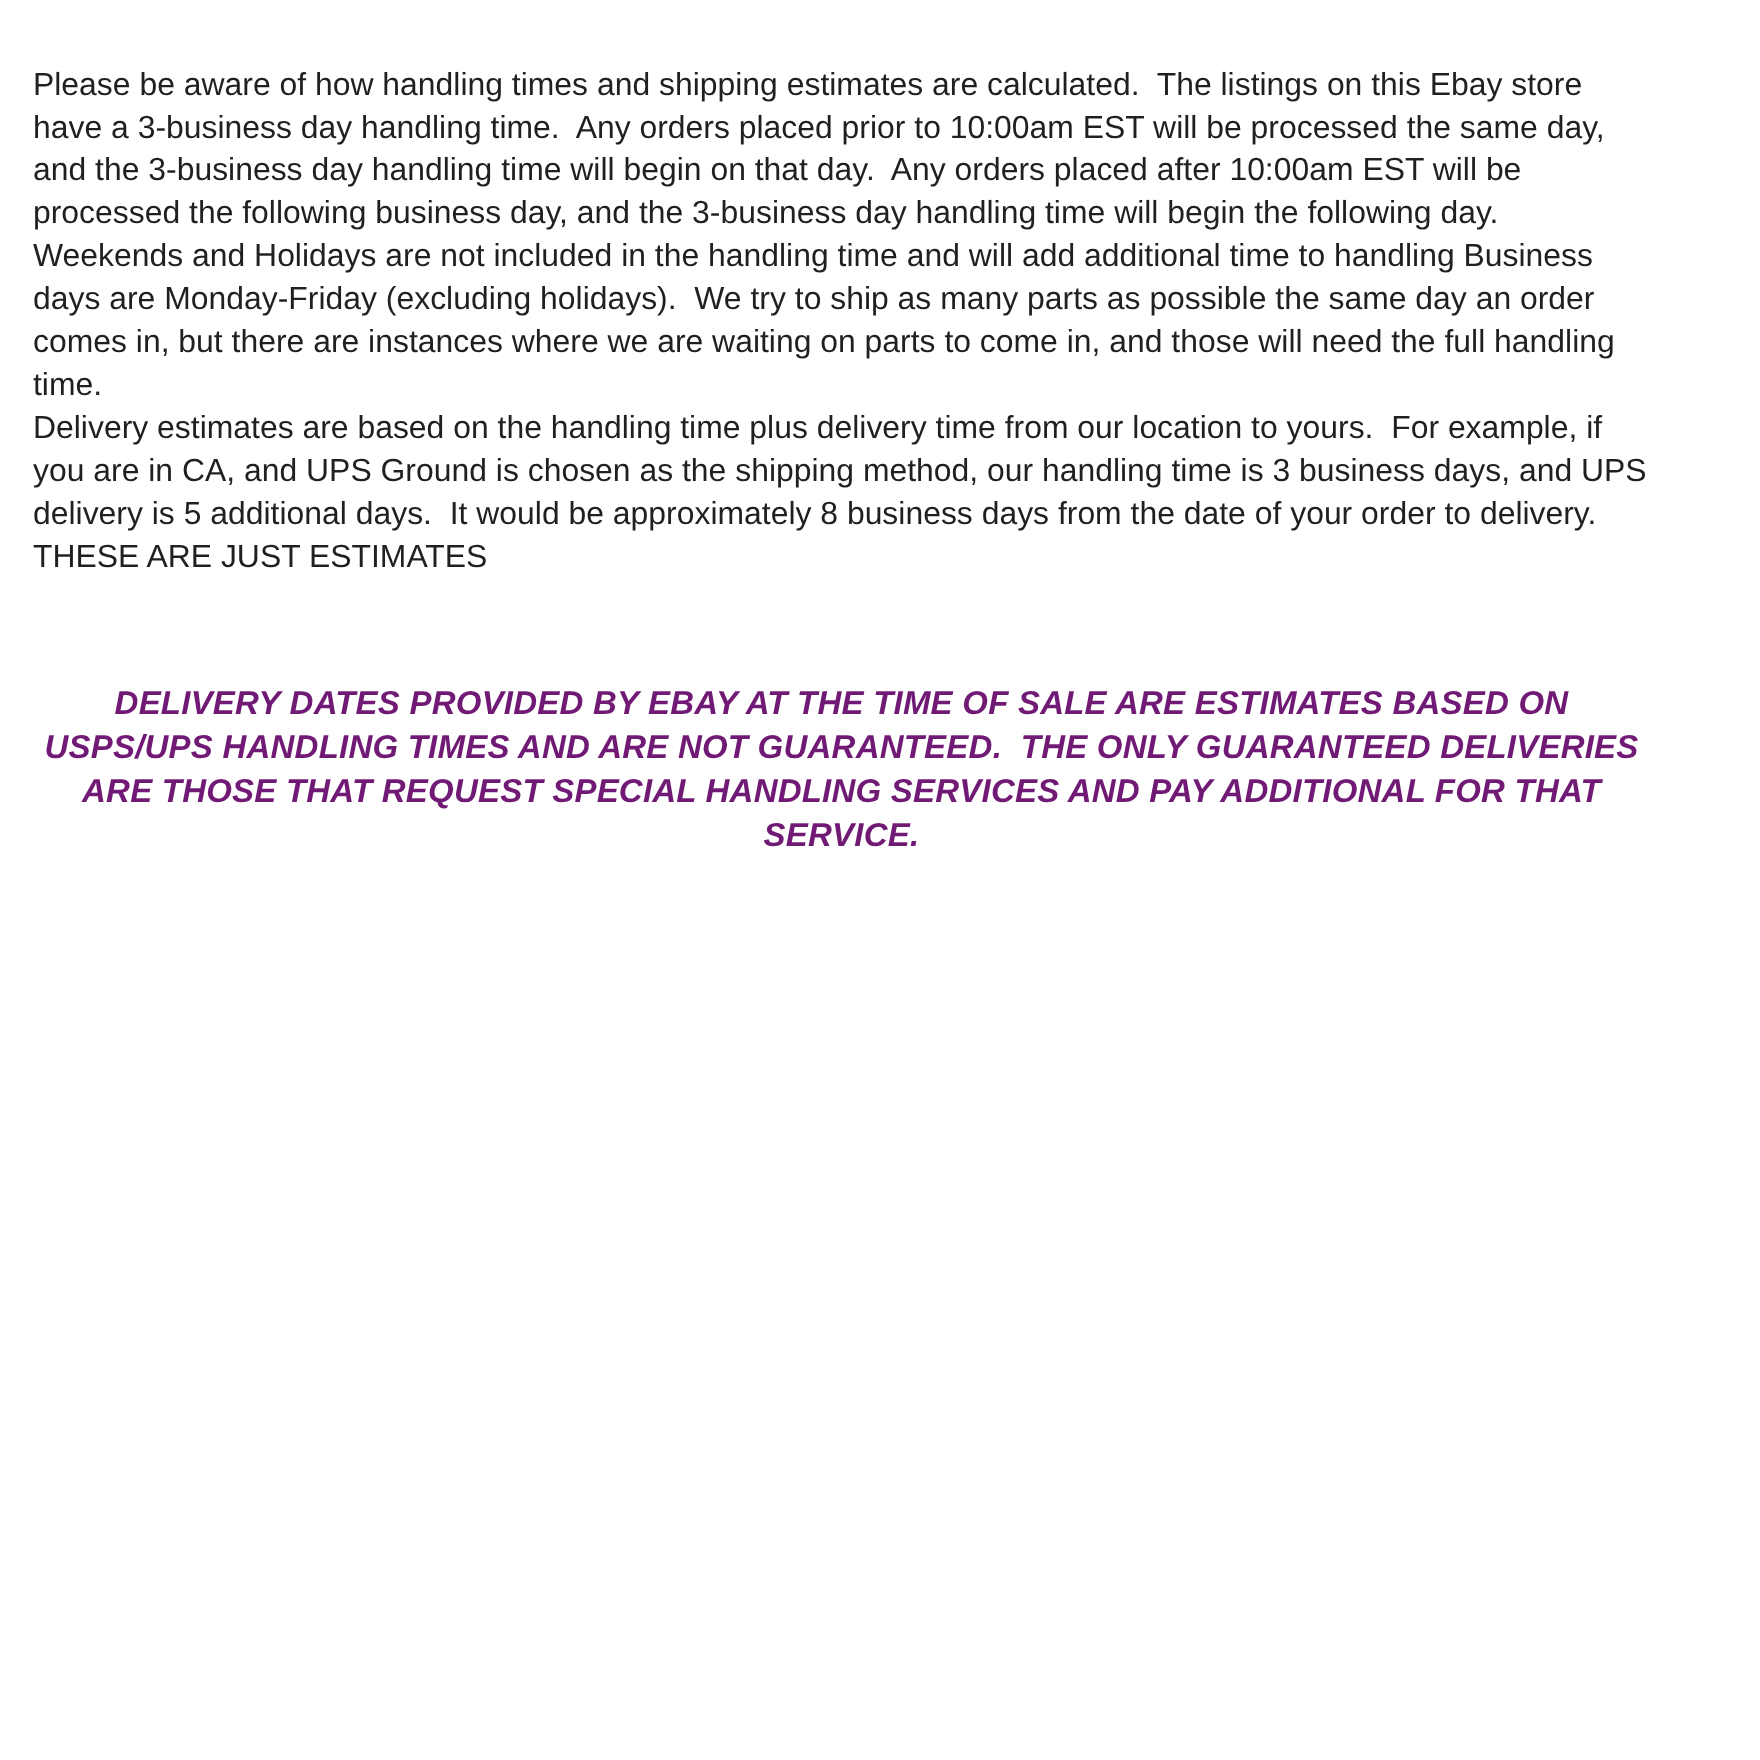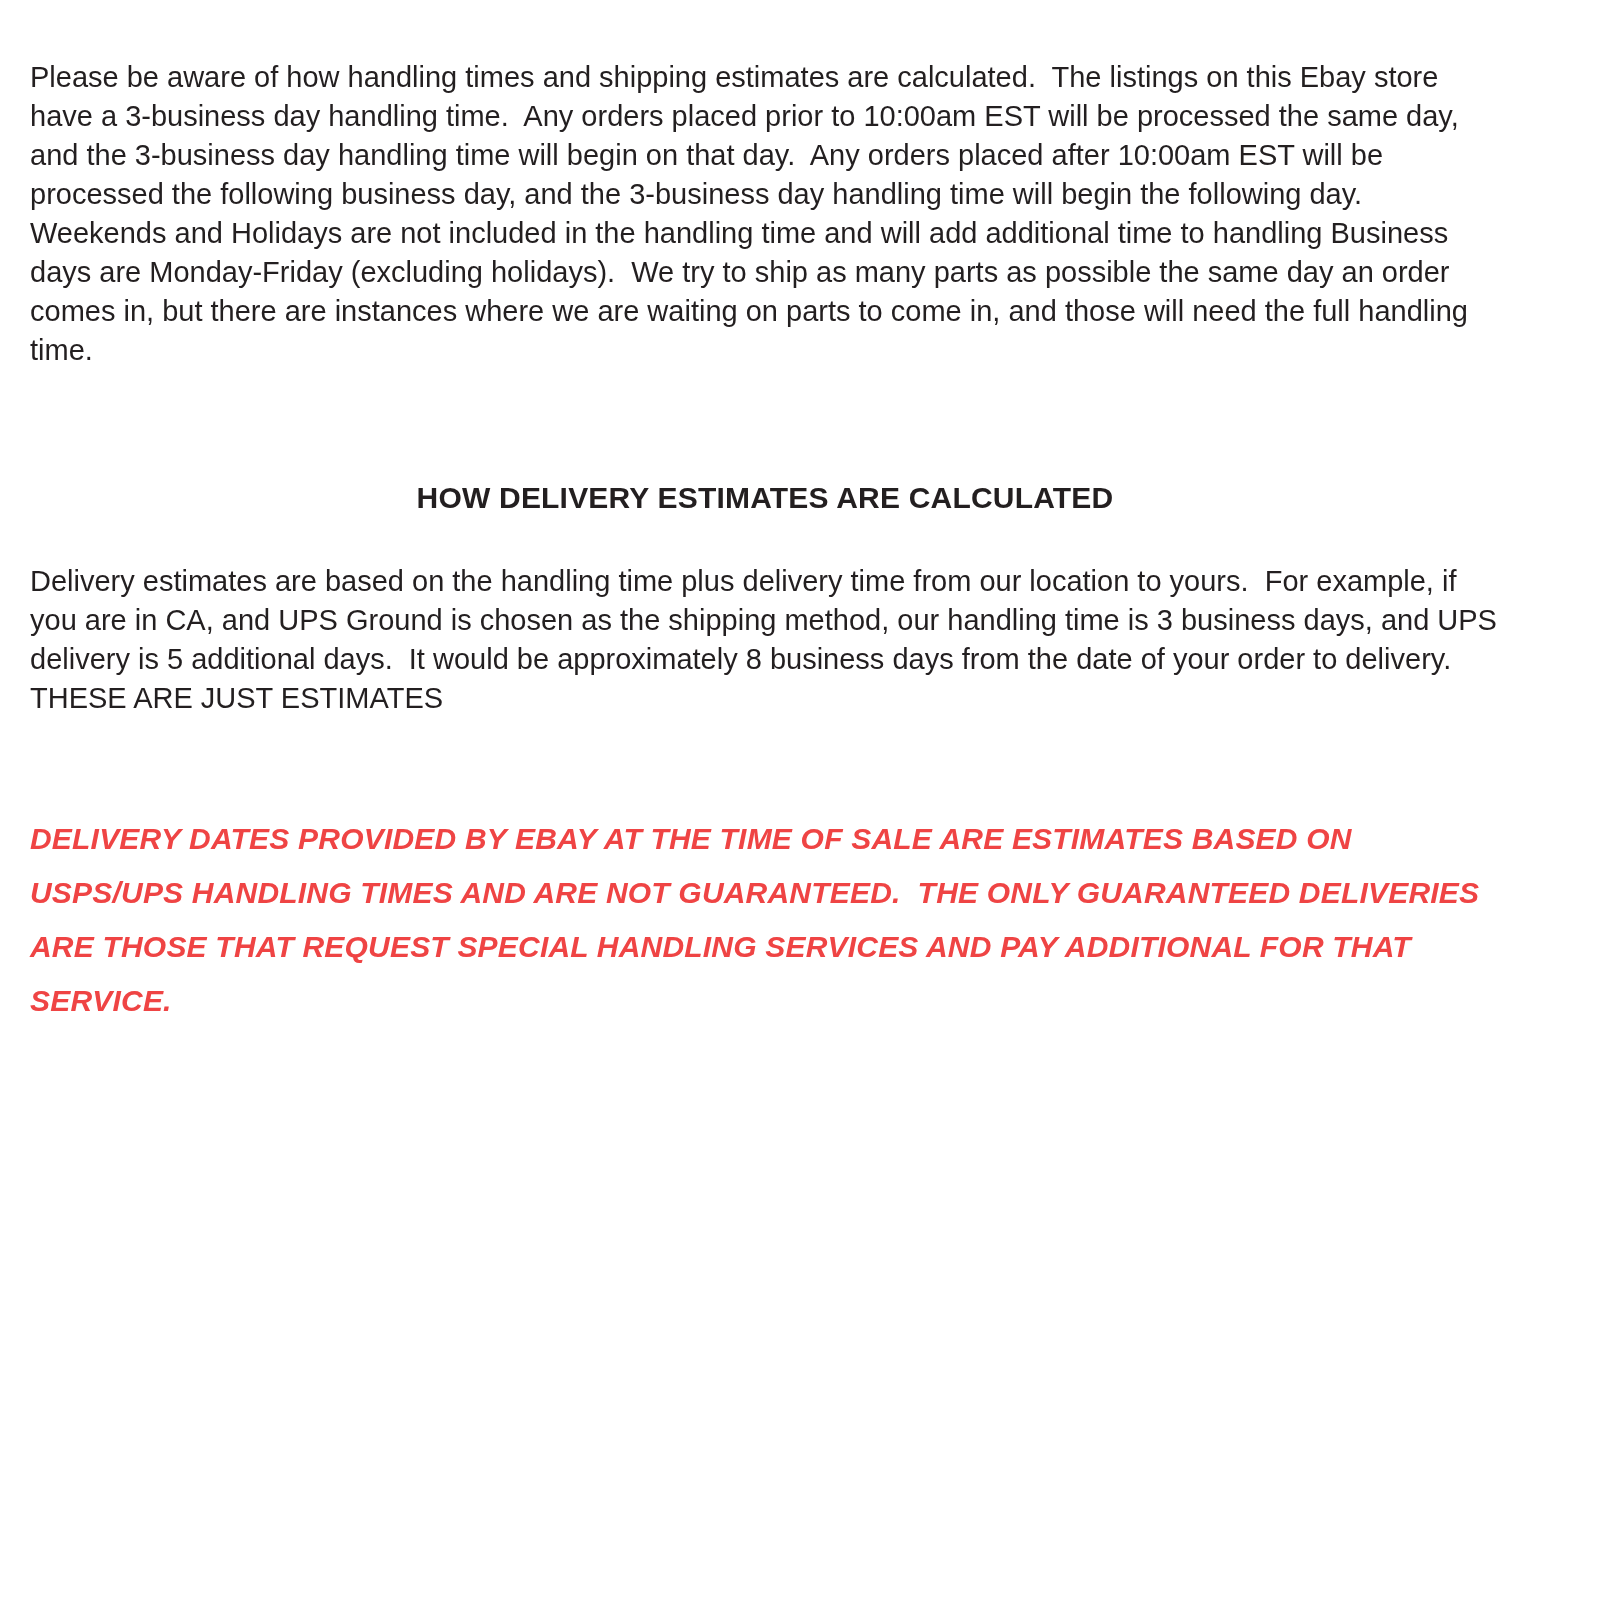--- a/index.html
+++ b/index.html
@@ -36,34 +36,34 @@
     text-align: center;
     color: #231f20;
     letter-spacing: 0.2px;
   }
   .bold-inline {
     font-weight: 400;
   }
   .red-notice {
     margin: 94px 0 0 0;
     font-size: 30px;
-    line-height: 54px;
+    line-height: 40px;
     font-weight: 700;
     font-style: italic;
-    color: #ef4444;
+    color: #701a75;
     white-space: pre-wrap;
     letter-spacing: 0.2px;
+    text-align: center;
   }
 </style>
 </head>
 <body>
 
 <div class="page">
 
   <p class="body-text">Please be aware of how handling times and shipping estimates are calculated.  The listings on this Ebay store have a 3-business day handling time.  Any orders placed prior to 10:00am EST will be processed the same day, and the 3-business day handling time will begin on that day.  Any orders placed after 10:00am EST will be processed the following business day, and the 3-business day handling time will begin the following day.  Weekends and Holidays are not included in the handling time and will add additional time to handling Business days are Monday-Friday (excluding holidays).  We try to ship as many parts as possible the same day an order comes in, but there are instances where we are waiting on parts to come in, and those will need the full handling time.</p>
 
-  <h2 class="heading">HOW DELIVERY ESTIMATES ARE CALCULATED</h2>
 
   <p class="body-text"><span>Delivery estimates are based on the handling time plus delivery time from our location to yours.  For example, if you are in CA, and UPS Ground is chosen as the shipping method, our handling time is 3 business days, and UPS delivery is 5 additional days.  It would be approximately 8 business days from the date of your order to delivery.  </span><span class="bold-inline">THESE ARE JUST ESTIMATES</span></p>
 
   <p class="red-notice">DELIVERY DATES PROVIDED BY EBAY AT THE TIME OF SALE ARE ESTIMATES BASED ON USPS/UPS HANDLING TIMES AND ARE NOT GUARANTEED.  THE ONLY GUARANTEED DELIVERIES ARE THOSE THAT REQUEST SPECIAL HANDLING SERVICES AND PAY ADDITIONAL FOR THAT SERVICE.</p>
 
 </div>
 
 </body></html>

